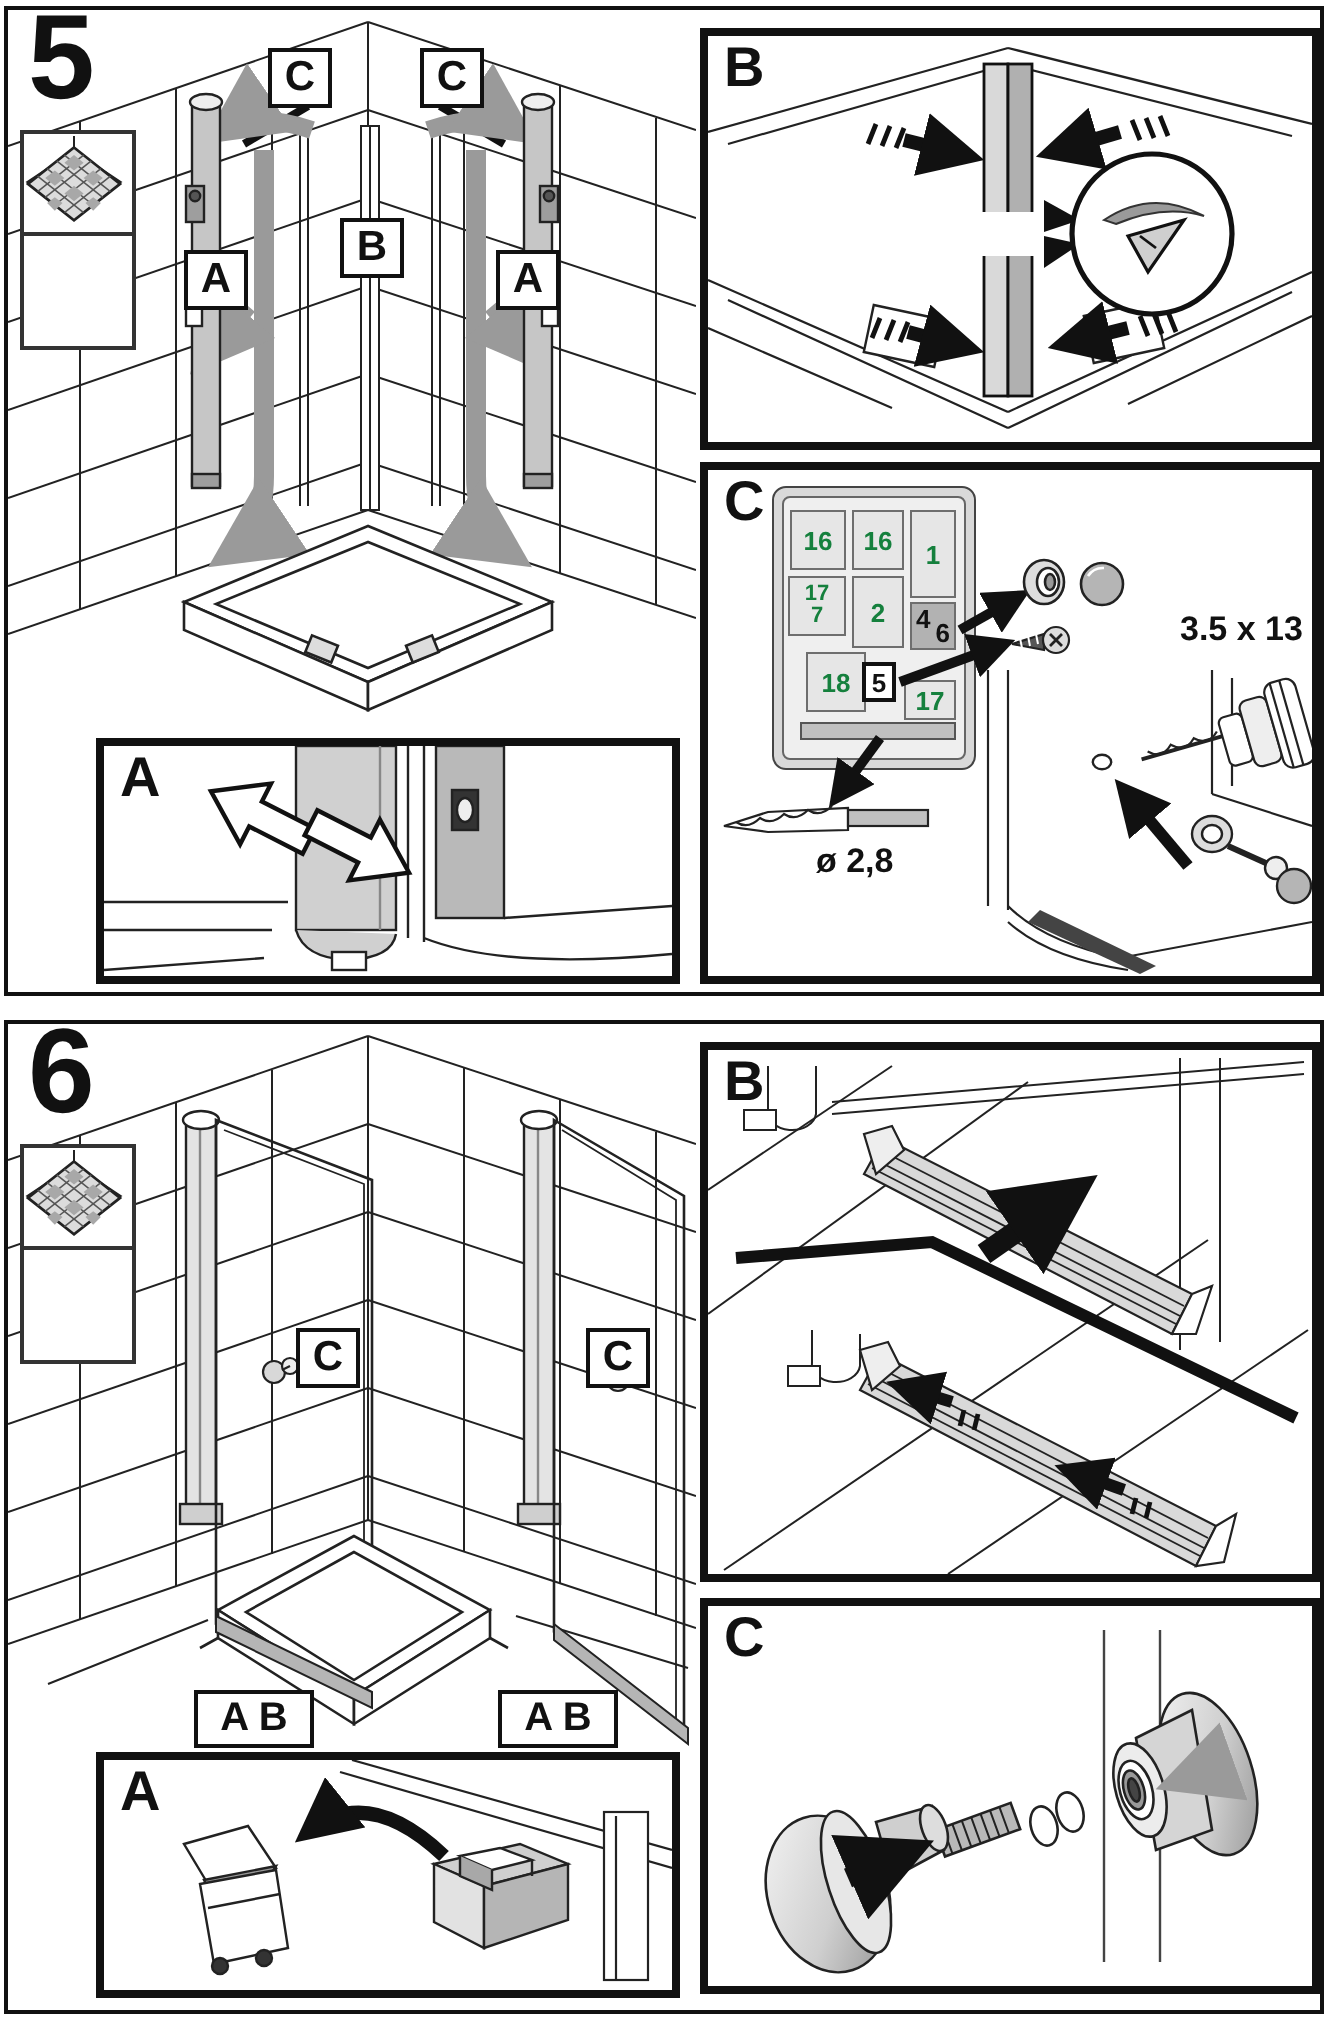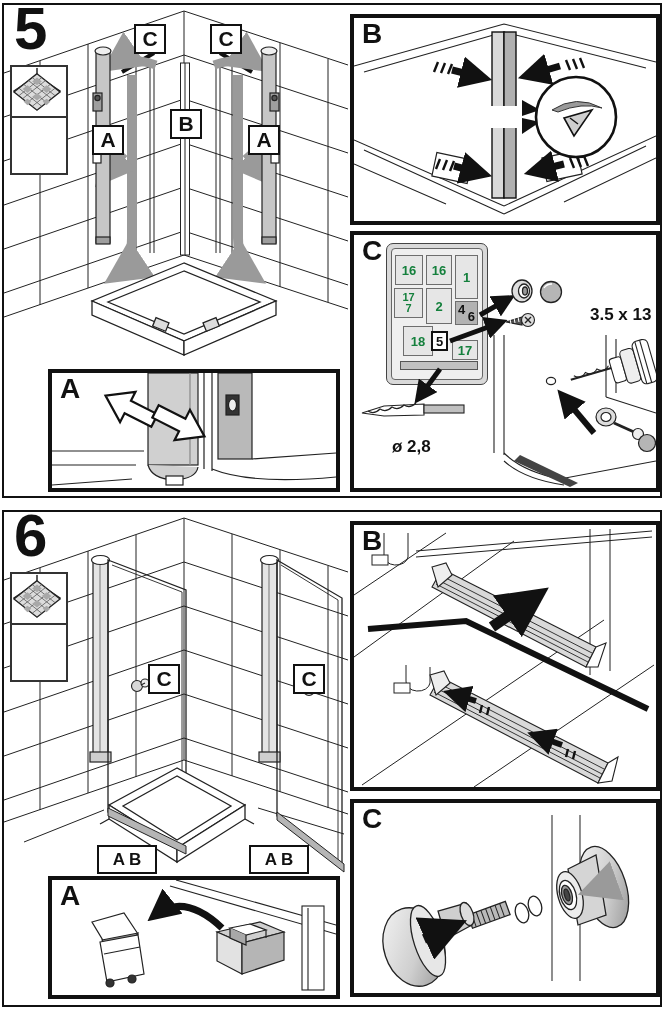--- a/index.html
+++ b/index.html
@@ -6,21 +6,21 @@
   body{width:667px;height:1015px;position:relative;font-family:"Liberation Sans",sans-serif;color:#111;}
   .panel{position:absolute;left:2px;width:660px;border:2.5px solid #111;background:#fff;box-sizing:border-box;}
   #panel5{top:3px;height:495px;}
   #panel6{top:510px;height:497px;}
   .stepnum{position:absolute;left:10px;top:-6px;font-size:60px;font-weight:700;line-height:1;letter-spacing:-2px;}
   .iconbox{position:absolute;left:6px;top:60px;width:54px;height:106px;border:2px solid #333;background:#fff;}
   .iconcell{width:54px;height:51px;box-sizing:border-box;}
   .iconcell.first{border-bottom:2px solid #333;}
   .lbl{position:absolute;background:#fff;border:2.2px solid #111;font-weight:700;font-size:21px;display:flex;align-items:center;justify-content:center;z-index:5;}
   .lbl.sq{width:28px;height:26px;}
-  .lbl.wide{width:56px;height:25px;font-size:17px;white-space:pre;}
+  .lbl.wide{width:56px;height:25px;font-size:20px;white-space:pre;}
   .inset{position:absolute;border:4px solid #111;background:#fff;box-sizing:border-box;overflow:hidden;}
   .ltr{position:absolute;left:8px;top:0px;font-size:28px;font-weight:700;z-index:6;}
   svg{position:absolute;left:0;top:0;}
   .slot{position:absolute;box-sizing:border-box;border:1.6px solid #6e6e6e;background:#e6e6e6;color:#15803d;font-weight:700;font-size:13px;display:flex;align-items:center;justify-content:center;z-index:4;}
   .slot.dark{background:#b2b2b2;color:#111;}
   .slot.hl{background:#fff;border:2px solid #111;color:#111;}
   .slot .two{line-height:1.0;font-size:11px;text-align:center;}
   .ann{position:absolute;font-weight:700;font-size:17px;z-index:5;}
   .traybase{position:absolute;border:1.6px solid #444;background:#d9d9d9;border-radius:7px;z-index:2;}
   .trayinner{position:absolute;border:1.2px solid #666;background:#efefef;border-radius:4px;z-index:3;}
@@ -243,21 +243,21 @@
     <div class="slot dark" style="left:101px;top:66px;width:23px;height:24px;">
       <span style="position:absolute;left:2px;top:0px;">4</span>
       <span style="position:absolute;right:2px;bottom:0px;">6</span>
     </div>
     <div class="slot" style="left:39px;top:91px;width:30px;height:30px;margin-left:10px;">18</div>
     <div class="slot hl" style="left:77px;top:96px;width:17px;height:20px;">5</div>
     <div class="slot" style="left:98px;top:105px;width:26px;height:20px;">17</div>
     <div class="strip" style="left:46px;top:126px;width:76px;height:7px;"></div>
 
     <div class="ann" style="left:196px;top:70px;margin-left:40px;">3.5 x 13</div>
-    <div class="ann" style="left:38px;top:186px;margin-top:16px;">ø 2,8</div>
+    <div class="ann" style="left:54px;top:186px;">ø 2,8</div>
 
     <svg width="302" height="253" viewBox="0 0 302 253" style="z-index:5;pointer-events:none;">
 
       <g stroke="#222" stroke-width="1.1" fill="none">
         <line x1="140" y1="100" x2="140" y2="218"></line>
           <line x1="150" y1="100" x2="150" y2="220"></line>
         <line x1="252" y1="100" x2="252" y2="162"></line>
           <line x1="262" y1="104" x2="262" y2="158"></line>
         <path d="M150,218 Q168,236 206,244 L302,226"></path>
         <path d="M150,226 Q170,244 210,250"></path>

